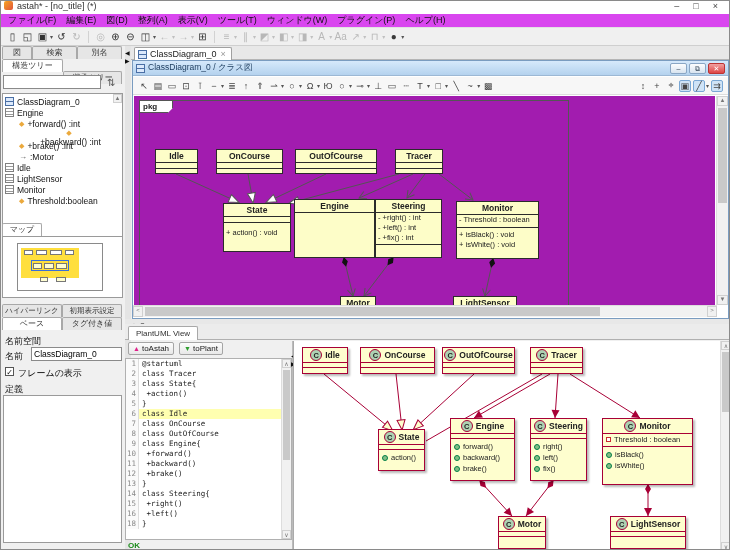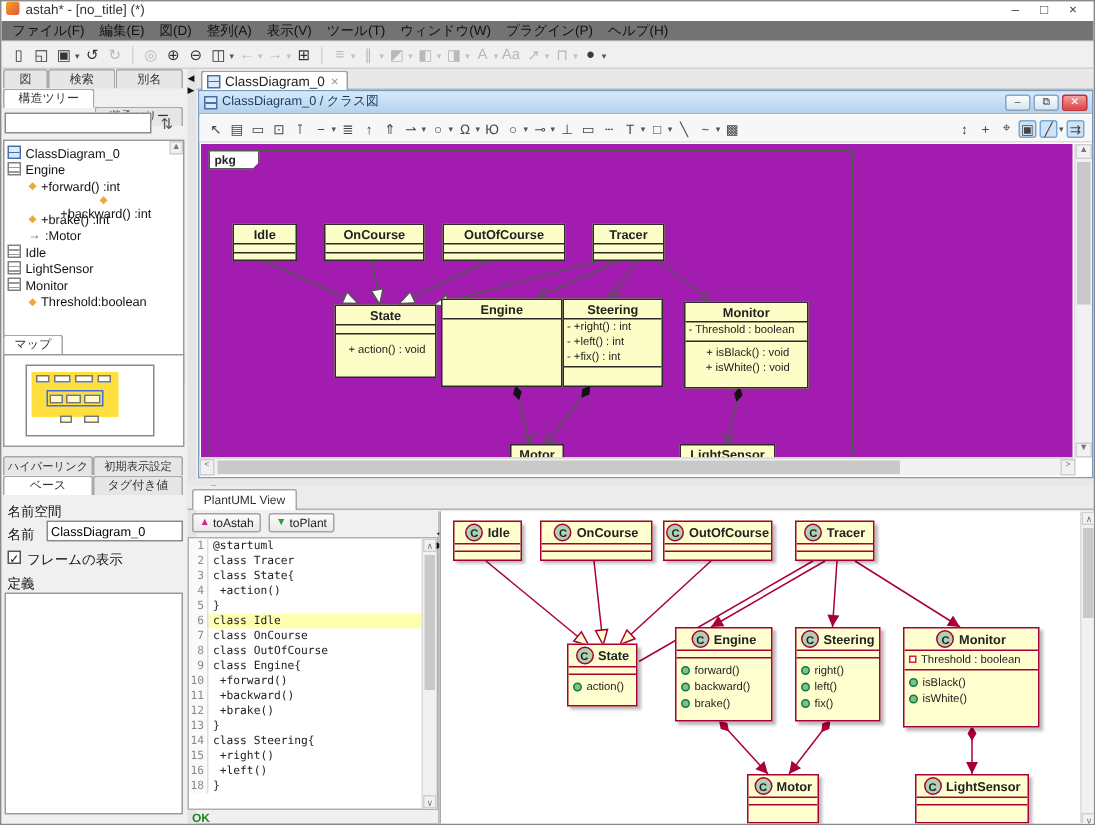--- a/index.html
+++ b/index.html
@@ -8,21 +8,21 @@
   .abs { position:absolute; }
 
   
   .titlebar { position:absolute; left:0; top:0; width:100%; height:13px; background:#fff; display:flex; align-items:flex-start; padding:0 3px; }
   .appicon { width:9px; height:9px; border-radius:2px; background:linear-gradient(135deg,#f6a623,#e2543a); margin-right:4px; }
   .title-text { font-size:9px; color:#333; }
   .wctrl { margin-left:auto; display:flex; gap:14px; padding-right:8px; color:#444; font-size:9px; }
   .wctrl span { cursor:default; }
 
   
-  .menubar { position:absolute; left:0; top:13px; width:100%; height:14px; background:#737373; display:flex; align-items:center; padding-left:2px; border-bottom:1px solid #e2e2e2;}
+  .menubar { position:absolute; left:0; top:13px; width:100%; height:14px; background:#d946ef; display:flex; align-items:center; padding-left:2px; border-bottom:1px solid #e2e2e2;}
   .menubar span { padding:0 5px; font-size:9px; color:#111; }
 
   
   .toolbar { position:absolute; left:0; top:27px; width:100%; height:18px; background:#f0f0f0; border-bottom:1px solid #cfcfcf; display:flex; align-items:center; padding-left:4px; }
   .tbi { display:inline-block; min-width:13px; text-align:center; font-size:10px; color:#333; margin:0 1px; }
   .tbi.dis { color:#b8b8b8; }
   .dd { font-size:6px; color:#555; margin-right:1px; }
   .dd.dis { color:#c0c0c0; }
   .tsep { width:1px; height:12px; background:#d2d2d2; margin:0 4px; }
 
@@ -55,21 +55,21 @@
   .dti { display:inline-block; min-width:12px; text-align:center; font-size:9px; color:#444; margin:0 1px; }
   .dti.hl { background:#cfe3f6; border:1px solid #7aa7d4; border-radius:2px; }
 
   
   .canvas { position:absolute; left:1px; top:35px; width:581px; height:209px; background:#a21caf; overflow:hidden; }
   .pkgframe { position:absolute; left:5px; top:4px; width:430px; height:230px; border:1px solid #555; }
   .pkgtab { position:absolute; left:-1px; top:-1px; width:34px; height:13px; border:1px solid #555; background:#fff; font-weight:bold; font-size:8px; padding:1px 3px; clip-path:polygon(0 0,100% 0,100% 60%,85% 100%,0 100%); }
   .aclass { position:absolute; background:#fdfdc8; border:1px solid #2b2b2b; display:flex; flex-direction:column; overflow:hidden; }
   .at { font-weight:bold; font-size:8.5px; text-align:center; border-bottom:1px solid #2b2b2b; line-height:12px; flex:none; }
   .asec { border-bottom:1px solid #2b2b2b; flex:none; }
-  .asec.last { border-bottom:none; flex:1;text-align:center; }
+  .asec.last { border-bottom:none; flex:1; }
   .am { font-size:7.5px; line-height:10px; padding-left:2px; white-space:nowrap; }
 
   
   .bpanel-tabs { position:absolute; left:124px; top:323px; width:606px; height:16px; background:#ececec; border-bottom:1px solid #b0b0b0; }
   .codepane { position:absolute; left:124px; top:357px; width:167px; height:182px; background:#fff; border:1px solid #b0b0b0; overflow:hidden; }
   .cl { display:flex; height:10px; font-family:"DejaVu Sans Mono", monospace; font-size:7.5px; line-height:10px; }
   .cl.hl { background:#ffffb0; }
   .ln { width:13px; text-align:right; color:#8a8a8a; padding-right:2px; border-right:1px solid #ddd; flex:none; background:#fafafa; }
   .ct { padding-left:3px; white-space:pre; color:#222; }
   .btn { height:13px; border:1px solid #a5a5a5; background:linear-gradient(#fcfcfc,#e8e8e8); border-radius:2px; font-size:8px; display:inline-flex; align-items:center; padding:0 4px; gap:2px; }

